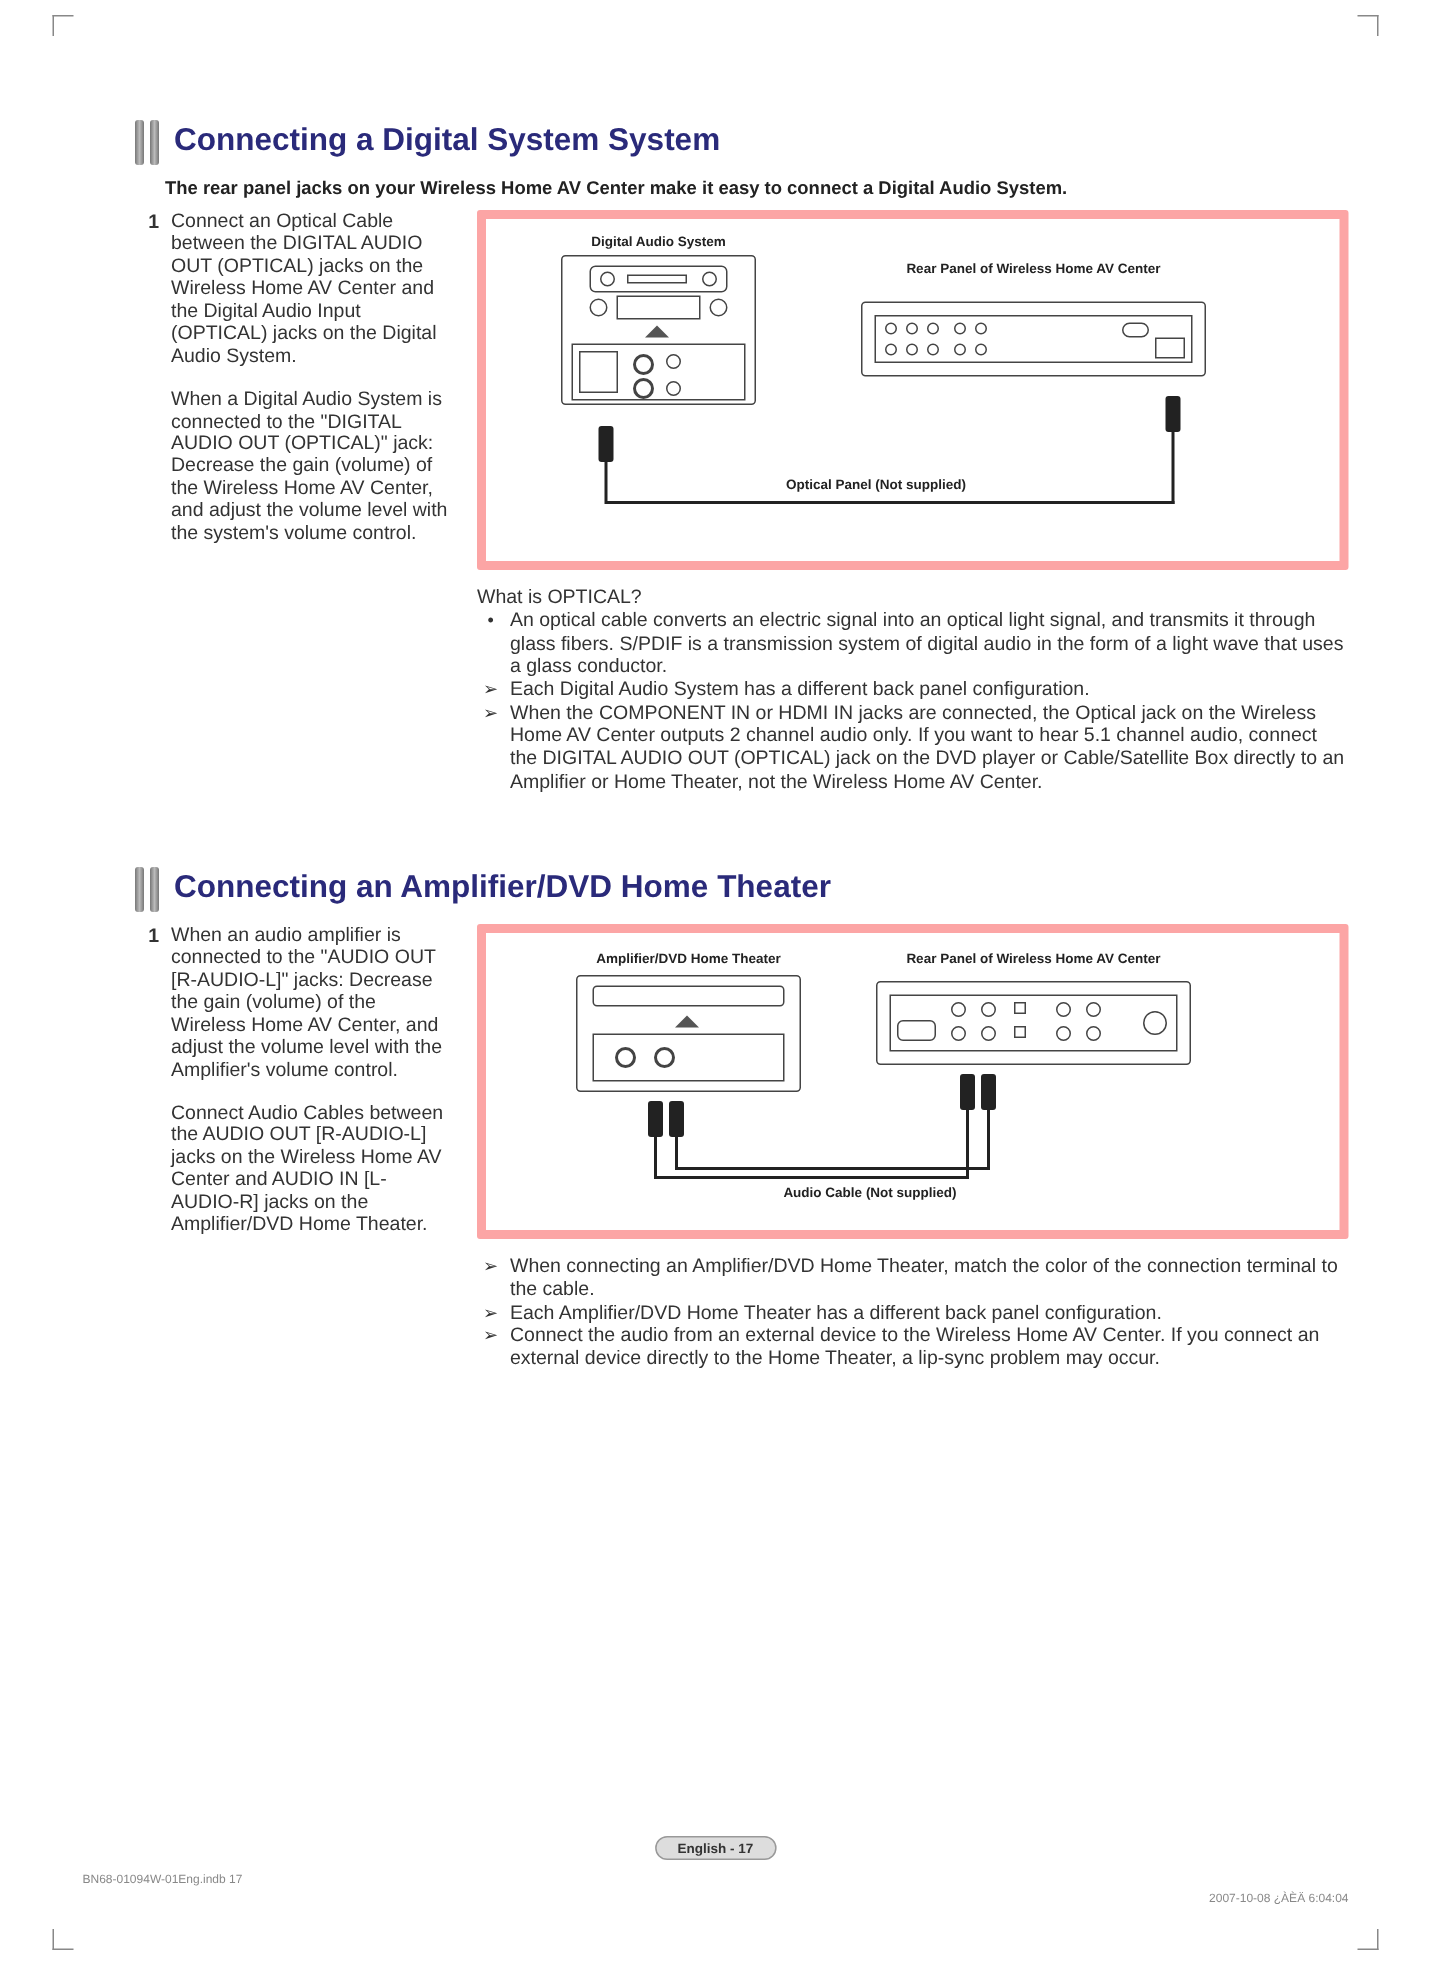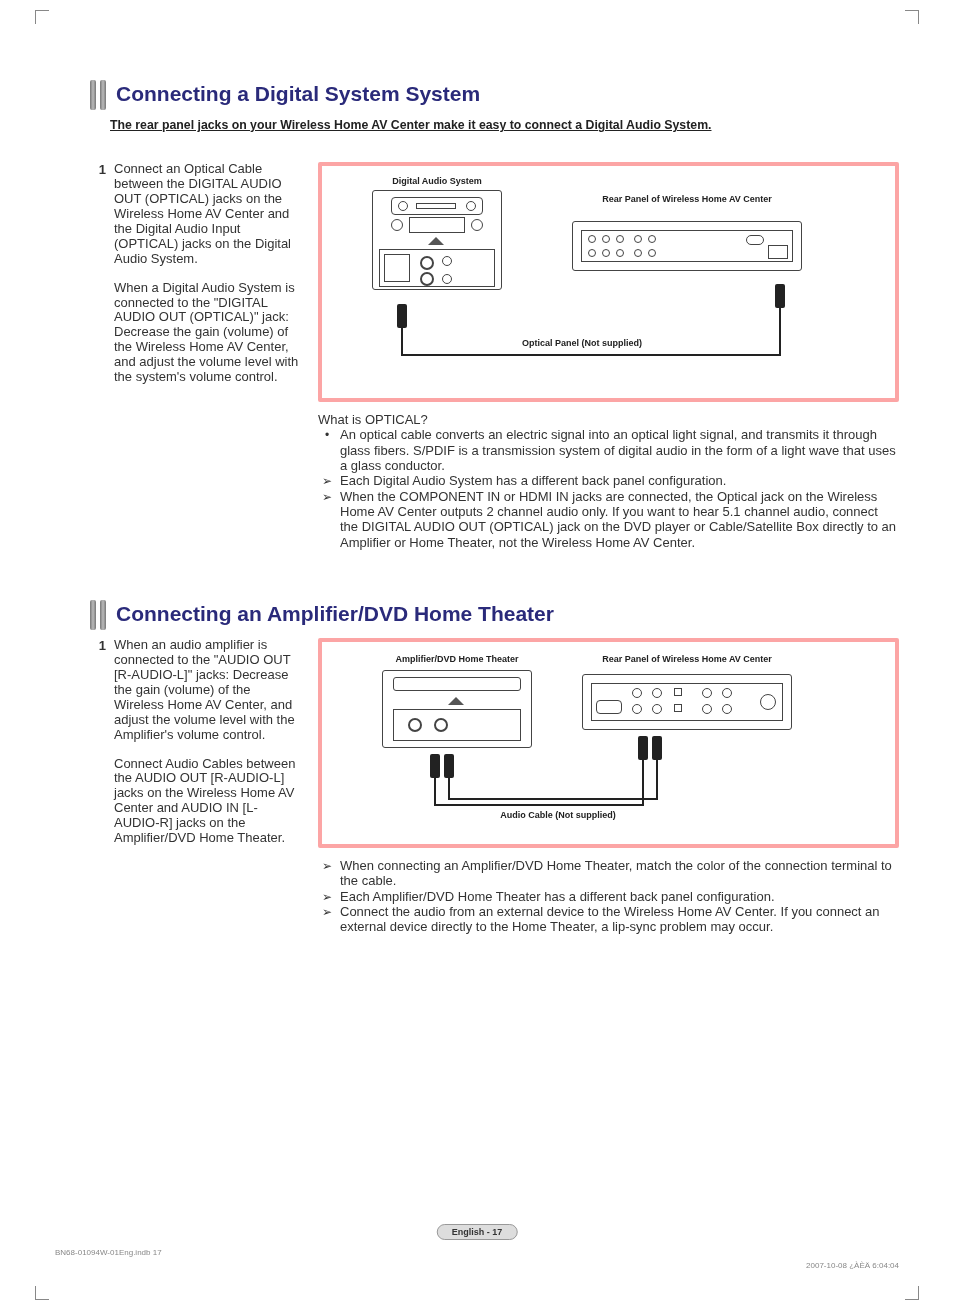--- a/index.html
+++ b/index.html
@@ -8,30 +8,30 @@
   .crop-tl { position: absolute; top: 10px; left: 35px; width: 14px; height: 14px; border-left: 1px solid #888; border-top: 1px solid #888; }
   .crop-bl { position: absolute; bottom: 10px; left: 35px; width: 14px; height: 14px; border-left: 1px solid #888; border-bottom: 1px solid #888; }
   .crop-tr { position: absolute; top: 10px; right: 35px; width: 14px; height: 14px; border-right: 1px solid #888; border-top: 1px solid #888; }
   .crop-br { position: absolute; bottom: 10px; right: 35px; width: 14px; height: 14px; border-right: 1px solid #888; border-bottom: 1px solid #888; }
 
   .section { margin-bottom: 40px; }
   .sec-header { display: flex; align-items: stretch; margin-bottom: 8px; }
   .bar { width: 6px; background: linear-gradient(to right,#777,#bbb,#777); margin-right: 4px; border-radius:2px; }
   .bar2 { width: 6px; background: linear-gradient(to right,#777,#bbb,#777); margin-right: 10px; border-radius:2px;}
   .sec-title { font-size: 21px; font-weight: bold; color: #2a2a7a; padding: 2px 0 4px 0; flex:1; }
-  .sec-sub { font-size: 12.3px; font-weight: bold; color:#222; padding-left: 20px; margin-bottom: 30px; text-decoration: underline; }
+  .sec-sub { font-size: 12.3px; font-weight: bold; color:#222; padding-left: 20px; margin-bottom: 8px; }
 
   .cols { display: flex; gap: 18px; padding-left: 0; }
   .col-left { width: 210px; flex-shrink: 0; display:flex; }
   .step-num { width: 24px; font-weight: bold; font-size: 13px; text-align:right; padding-right:8px; flex-shrink:0;}
   .step-body { font-size: 13px; line-height: 1.15; }
   .step-body p { margin-bottom: 14px; }
   .col-right { flex: 1; }
 
-  .diagram { border: 4px solid #fca5a5; border-radius: 2px; height: 240px; position: relative; background:#fff; margin-bottom:10px; }
+  .diagram { border: 6px solid #fca5a5; border-radius: 2px; height: 240px; position: relative; background:#fff; margin-bottom:10px; }
   .dlabel { position:absolute; font-size:9px; font-weight:bold; color:#222; text-align:center; }
   .dbox { position:absolute; border:1px solid #444; background:#fff; }
   .cable { position:absolute; background:#222; }
   .plug { position:absolute; width:10px; height:24px; background:#222; border-radius:2px; }
 
   .explain { font-size: 13px; line-height: 1.18; }
   .explain .q { margin-top: 2px; }
   .explain ul { list-style: none; padding-left: 4px; }
   .explain li { display:flex; margin-top: 0px; }
   .explain li .m { width: 18px; flex-shrink:0; }
@@ -190,21 +190,21 @@
           <div class="plug" style="left:108px; top:112px;"></div>
           <div class="plug" style="left:122px; top:112px;"></div>
           <div class="cable" style="left:112px; top:134px; width:2px; height:28px;"></div>
           <div class="cable" style="left:126px; top:134px; width:2px; height:22px;"></div>
           <div class="cable" style="left:112px; top:162px; width:210px; height:2px;"></div>
           <div class="cable" style="left:126px; top:156px; width:210px; height:2px;"></div>
           <div class="cable" style="left:320px; top:100px; width:2px; height:64px;"></div>
           <div class="cable" style="left:334px; top:100px; width:2px; height:58px;"></div>
           <div class="plug" style="left:316px; top:94px;"></div>
           <div class="plug" style="left:330px; top:94px;"></div>
-          <div class="dlabel" style="left:156px; top:168px; width:160px">Audio Cable (Not supplied)</div>
+          <div class="dlabel" style="left:176px; top:168px; width:160px">Audio Cable (Not supplied)</div>
         </div>
 
         <div class="explain">
           <ul>
             <li>
                 <span class="m arrow"></span>
                 <span class="t">When connecting an Amplifier/DVD Home Theater, match the color of the connection terminal to the cable.</span>
               </li>
             <li>
                 <span class="m arrow"></span>

